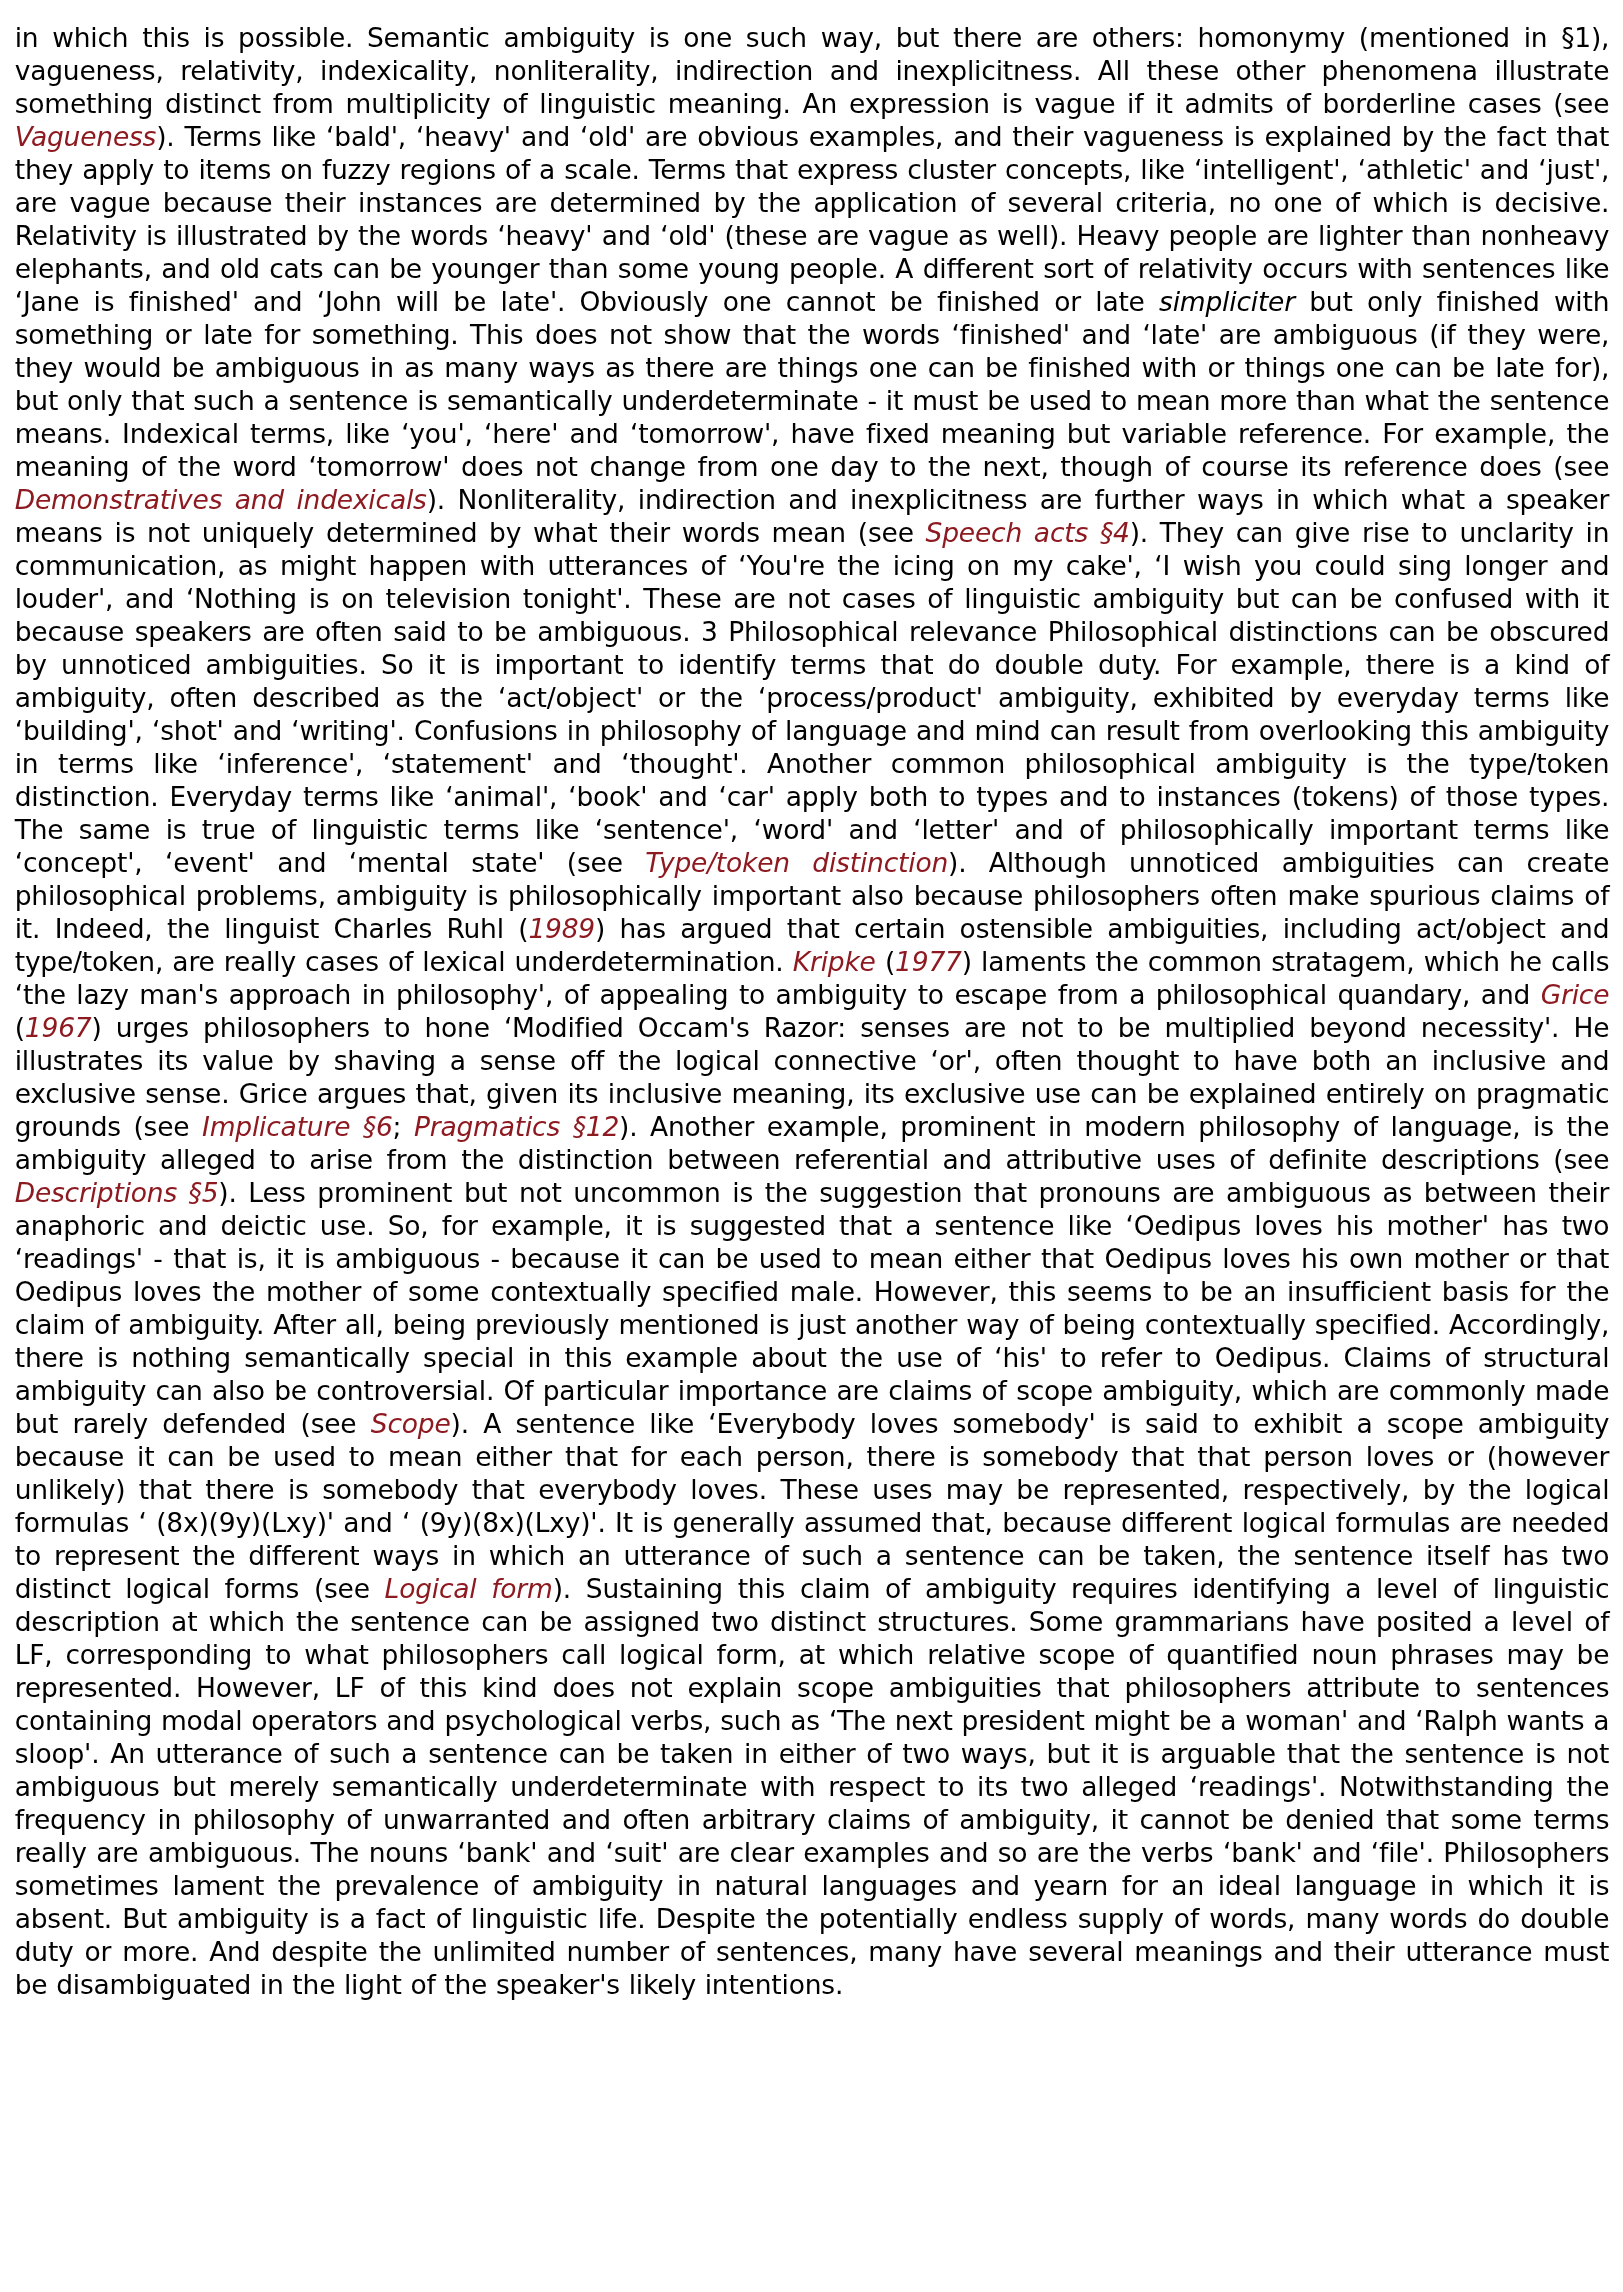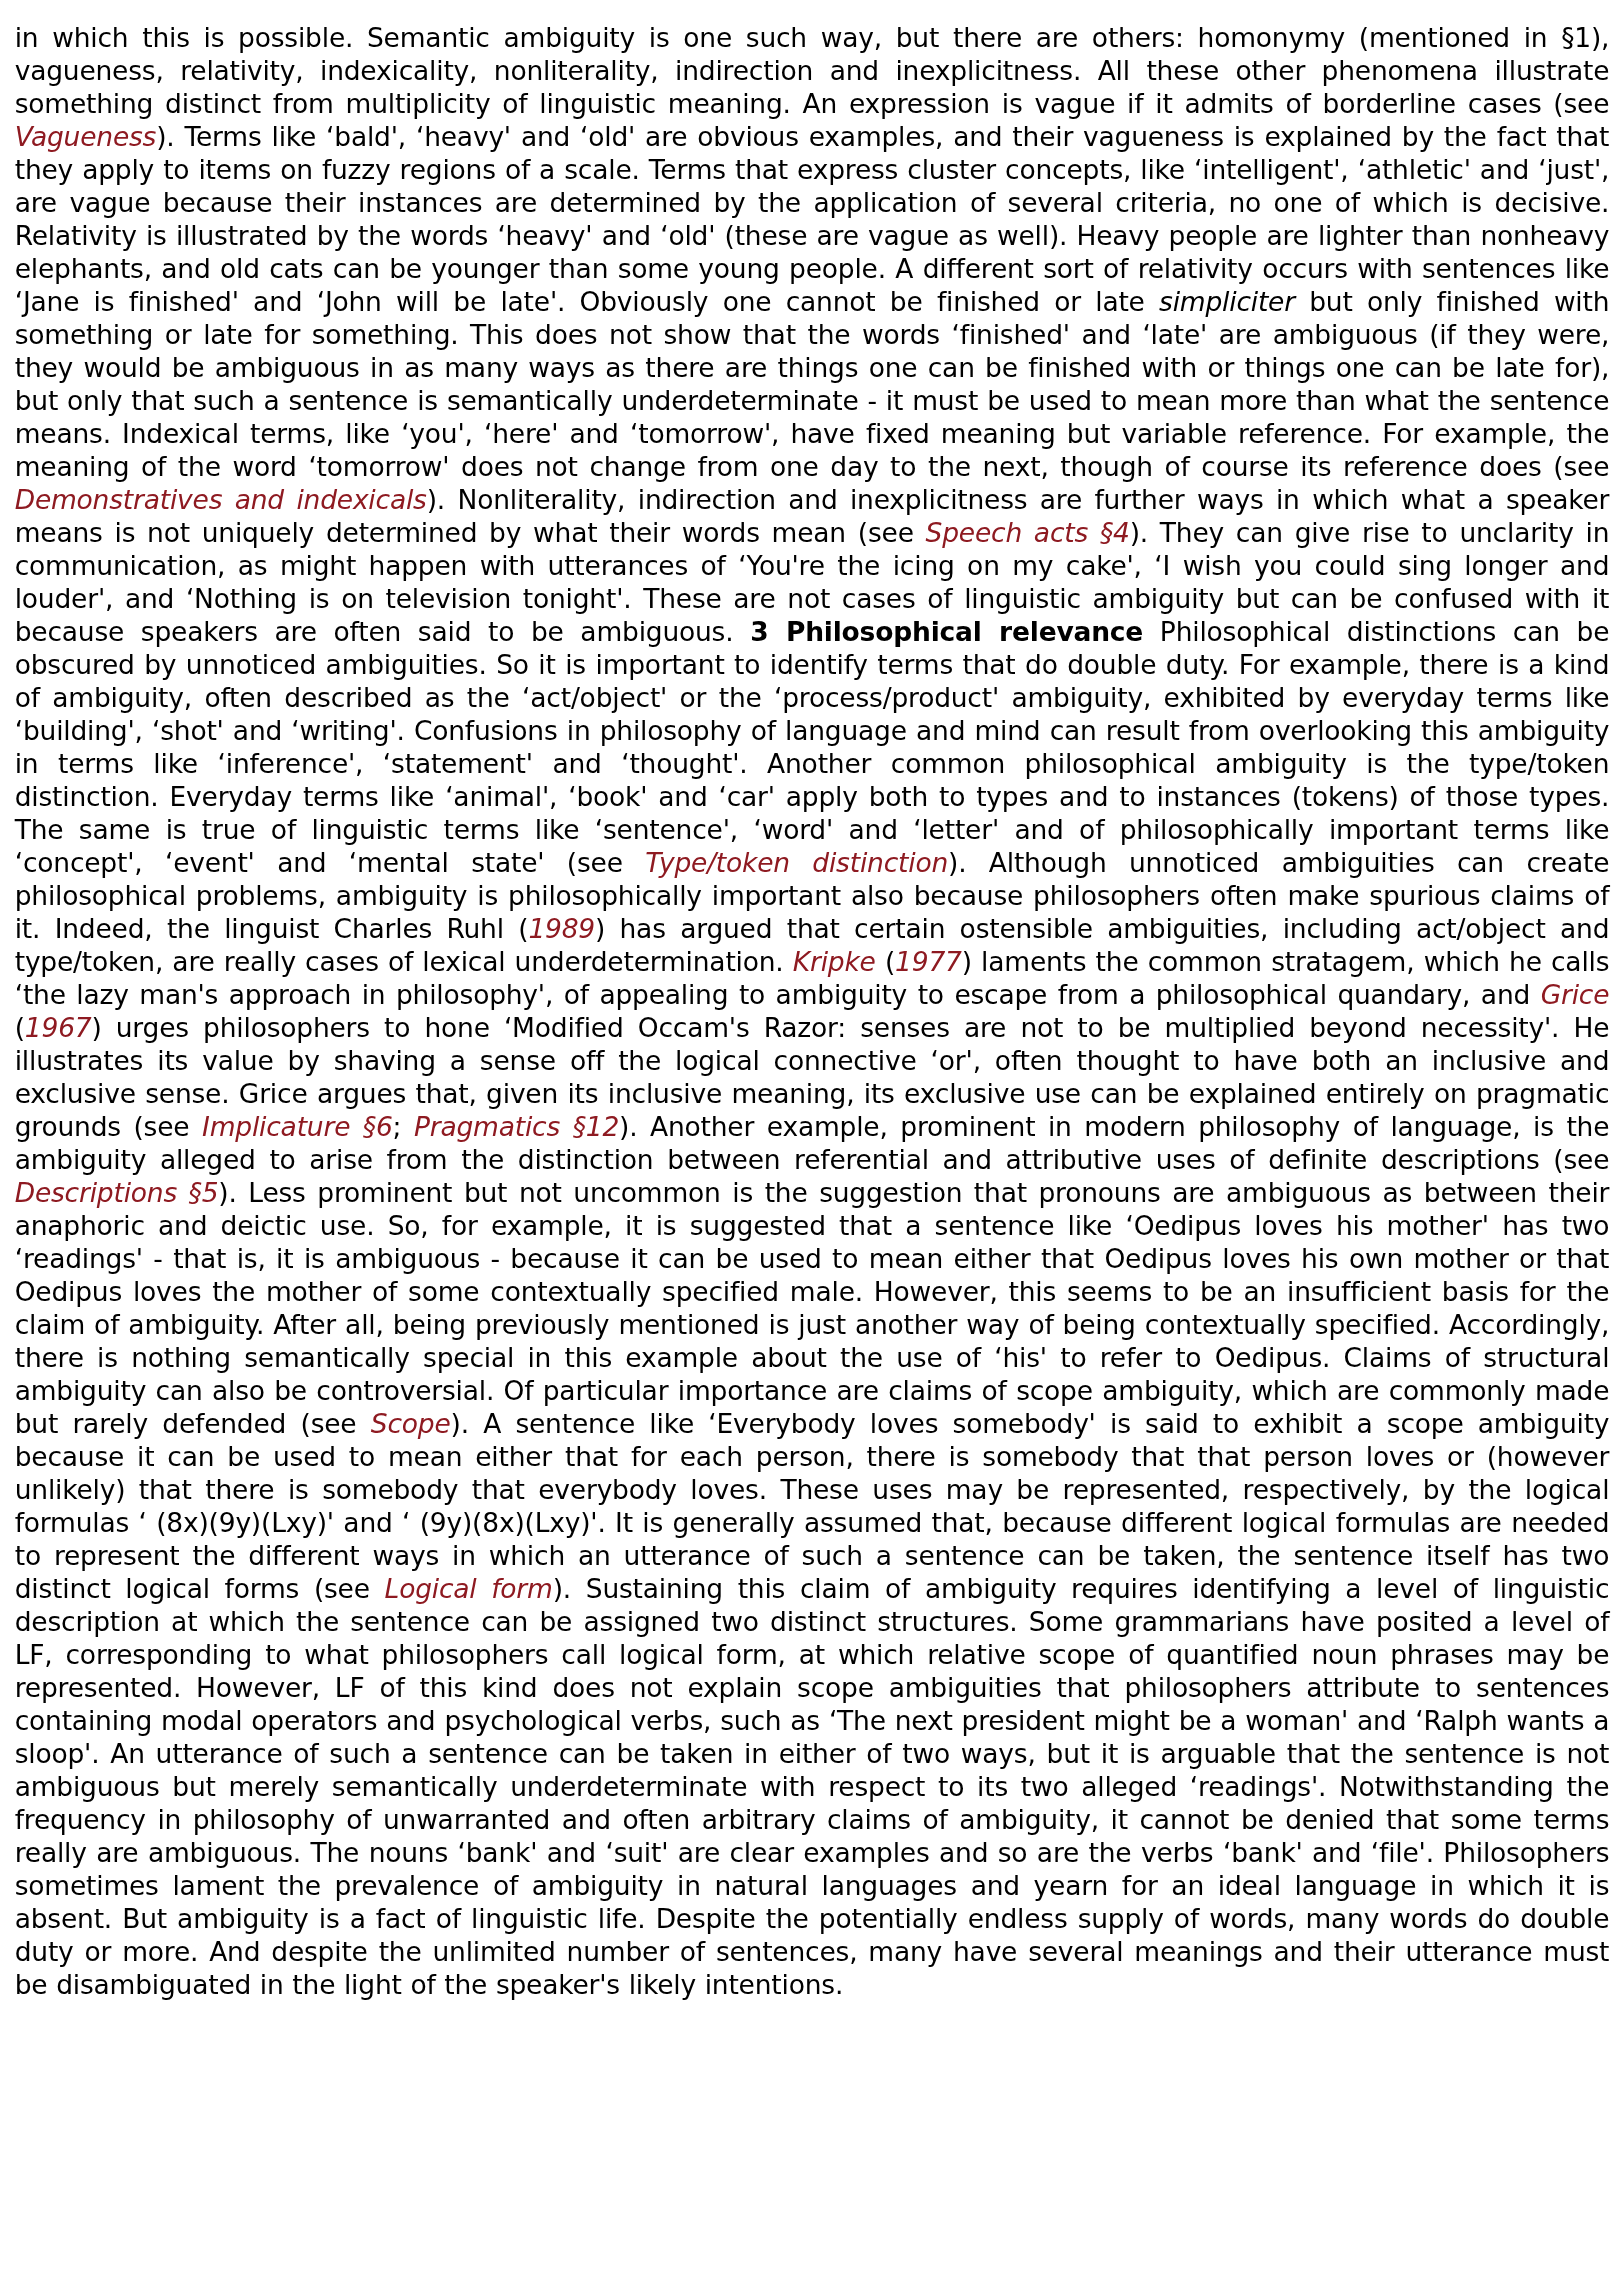--- a/index.html
+++ b/index.html
@@ -26,21 +26,21 @@
     text-align: justify;
     letter-spacing: -0.2px;
     word-spacing: 0.5px;
   }
   .run-text   { }
   .run-link   {
     cursor: pointer;
     text-decoration: none;
     font-style: italic;
   }
-  .run-bold   { font-weight: bold; }
+  .run-bold   { font-weight: normal; }
   .run-italic { font-style: italic; margin-top: 40px; }
 </style>
 </head>
 <body>
 
 <div class="page">
   <div class="article" id="article-body" style="color: rgb(0, 0, 0);"><span class="run-text">in which this is possible. Semantic ambiguity is one such way, but there are others: homonymy (mentioned in §1), vagueness, relativity, indexicality, nonliterality, indirection and inexplicitness. All these other phenomena illustrate something distinct from multiplicity of linguistic meaning. An expression is vague if it admits of borderline cases (see </span><a class="run-link" style="color: rgb(142, 26, 33);">Vagueness</a><span class="run-text">). Terms like ‘bald', ‘heavy' and ‘old' are obvious examples, and their vagueness is explained by the fact that they apply to items on fuzzy regions of a scale. Terms that express cluster concepts, like ‘intelligent', ‘athletic' and ‘just', are vague because their instances are determined by the application of several criteria, no one of which is decisive. Relativity is illustrated by the words ‘heavy' and ‘old' (these are vague as well). Heavy people are lighter than nonheavy elephants, and old cats can be younger than some young people. A different sort of relativity occurs with sentences like ‘Jane is finished' and ‘John will be late'. Obviously one cannot be finished or late </span><span class="run-italic">simpliciter</span><span class="run-text"> but only finished with something or late for something. This does not show that the words ‘finished' and ‘late' are ambiguous (if they were, they would be ambiguous in as many ways as there are things one can be finished with or things one can be late for), but only that such a sentence is semantically underdeterminate - it must be used to mean more than what the sentence means. Indexical terms, like ‘you', ‘here' and ‘tomorrow', have fixed meaning but variable reference. For example, the meaning of the word ‘tomorrow' does not change from one day to the next, though of course its reference does (see </span><a class="run-link" style="color: rgb(142, 26, 33);">Demonstratives and indexicals</a><span class="run-text">). Nonliterality, indirection and inexplicitness are further ways in which what a speaker means is not uniquely determined by what their words mean (see </span><a class="run-link" style="color: rgb(142, 26, 33);">Speech acts §4</a><span class="run-text">). They can give rise to unclarity in communication, as might happen with utterances of ‘You're the icing on my cake', ‘I wish you could sing longer and louder', and ‘Nothing is on television tonight'. These are not cases of linguistic ambiguity but can be confused with it because speakers are often said to be ambiguous. </span><span class="run-bold">3 Philosophical relevance</span><span class="run-text"> Philosophical distinctions can be obscured by unnoticed ambiguities. So it is important to identify terms that do double duty. For example, there is a kind of ambiguity, often described as the ‘act/object' or the ‘process/product' ambiguity, exhibited by everyday terms like ‘building', ‘shot' and ‘writing'. Confusions in philosophy of language and mind can result from overlooking this ambiguity in terms like ‘inference', ‘statement' and ‘thought'. Another common philosophical ambiguity is the type/token distinction. Everyday terms like ‘animal', ‘book' and ‘car' apply both to types and to instances (tokens) of those types. The same is true of linguistic terms like ‘sentence', ‘word' and ‘letter' and of philosophically important terms like ‘concept', ‘event' and ‘mental state' (see </span><a class="run-link" style="color: rgb(142, 26, 33);">Type/token distinction</a><span class="run-text">). Although unnoticed ambiguities can create philosophical problems, ambiguity is philosophically important also because philosophers often make spurious claims of it. Indeed, the linguist Charles Ruhl (</span><a class="run-link" style="color: rgb(142, 26, 33);">1989</a><span class="run-text">) has argued that certain ostensible ambiguities, including act/object and type/token, are really cases of lexical underdetermination. </span><a class="run-link" style="color: rgb(142, 26, 33);">Kripke</a><span class="run-text"> (</span><a class="run-link" style="color: rgb(142, 26, 33);">1977</a><span class="run-text">) laments the common stratagem, which he calls ‘the lazy man's approach in philosophy', of appealing to ambiguity to escape from a philosophical quandary, and </span><a class="run-link" style="color: rgb(142, 26, 33);">Grice</a><span class="run-text"> (</span><a class="run-link" style="color: rgb(142, 26, 33);">1967</a><span class="run-text">) urges philosophers to hone ‘Modified Occam's Razor: senses are not to be multiplied beyond necessity'. He illustrates its value by shaving a sense off the logical connective ‘or', often thought to have both an inclusive and exclusive sense. Grice argues that, given its inclusive meaning, its exclusive use can be explained entirely on pragmatic grounds (see </span><a class="run-link" style="color: rgb(142, 26, 33);">Implicature §6</a><span class="run-text">; </span><a class="run-link" style="color: rgb(142, 26, 33);">Pragmatics §12</a><span class="run-text">). Another example, prominent in modern philosophy of language, is the ambiguity alleged to arise from the distinction between referential and attributive uses of definite descriptions (see </span><a class="run-link" style="color: rgb(142, 26, 33);">Descriptions §5</a><span class="run-text">). Less prominent but not uncommon is the suggestion that pronouns are ambiguous as between their anaphoric and deictic use. So, for example, it is suggested that a sentence like ‘Oedipus loves his mother' has two ‘readings' - that is, it is ambiguous - because it can be used to mean either that Oedipus loves his own mother or that Oedipus loves the mother of some contextually specified male. However, this seems to be an insufficient basis for the claim of ambiguity. After all, being previously mentioned is just another way of being contextually specified. Accordingly, there is nothing semantically special in this example about the use of ‘his' to refer to Oedipus. Claims of structural ambiguity can also be controversial. Of particular importance are claims of scope ambiguity, which are commonly made but rarely defended (see </span><a class="run-link" style="color: rgb(142, 26, 33);">Scope</a><span class="run-text">). A sentence like ‘Everybody loves somebody' is said to exhibit a scope ambiguity because it can be used to mean either that for each person, there is somebody that that person loves or (however unlikely) that there is somebody that everybody loves. These uses may be represented, respectively, by the logical formulas ‘ (8x)(9y)(Lxy)' and ‘ (9y)(8x)(Lxy)'. It is generally assumed that, because different logical formulas are needed to represent the different ways in which an utterance of such a sentence can be taken, the sentence itself has two distinct logical forms (see </span><a class="run-link" style="color: rgb(142, 26, 33);">Logical form</a><span class="run-text">). Sustaining this claim of ambiguity requires identifying a level of linguistic description at which the sentence can be assigned two distinct structures. Some grammarians have posited a level of LF, corresponding to what philosophers call logical form, at which relative scope of quantified noun phrases may be represented. However, LF of this kind does not explain scope ambiguities that philosophers attribute to sentences containing modal operators and psychological verbs, such as ‘The next president might be a woman' and ‘Ralph wants a sloop'. An utterance of such a sentence can be taken in either of two ways, but it is arguable that the sentence is not ambiguous but merely semantically underdeterminate with respect to its two alleged ‘readings'. Notwithstanding the frequency in philosophy of unwarranted and often arbitrary claims of ambiguity, it cannot be denied that some terms really are ambiguous. The nouns ‘bank' and ‘suit' are clear examples and so are the verbs ‘bank' and ‘file'. Philosophers sometimes lament the prevalence of ambiguity in natural languages and yearn for an ideal language in which it is absent. But ambiguity is a fact of linguistic life. Despite the potentially endless supply of words, many words do double duty or more. And despite the unlimited number of sentences, many have several meanings and their utterance must be disambiguated in the light of the speaker's likely intentions.</span></div>
 </div>
 
 

